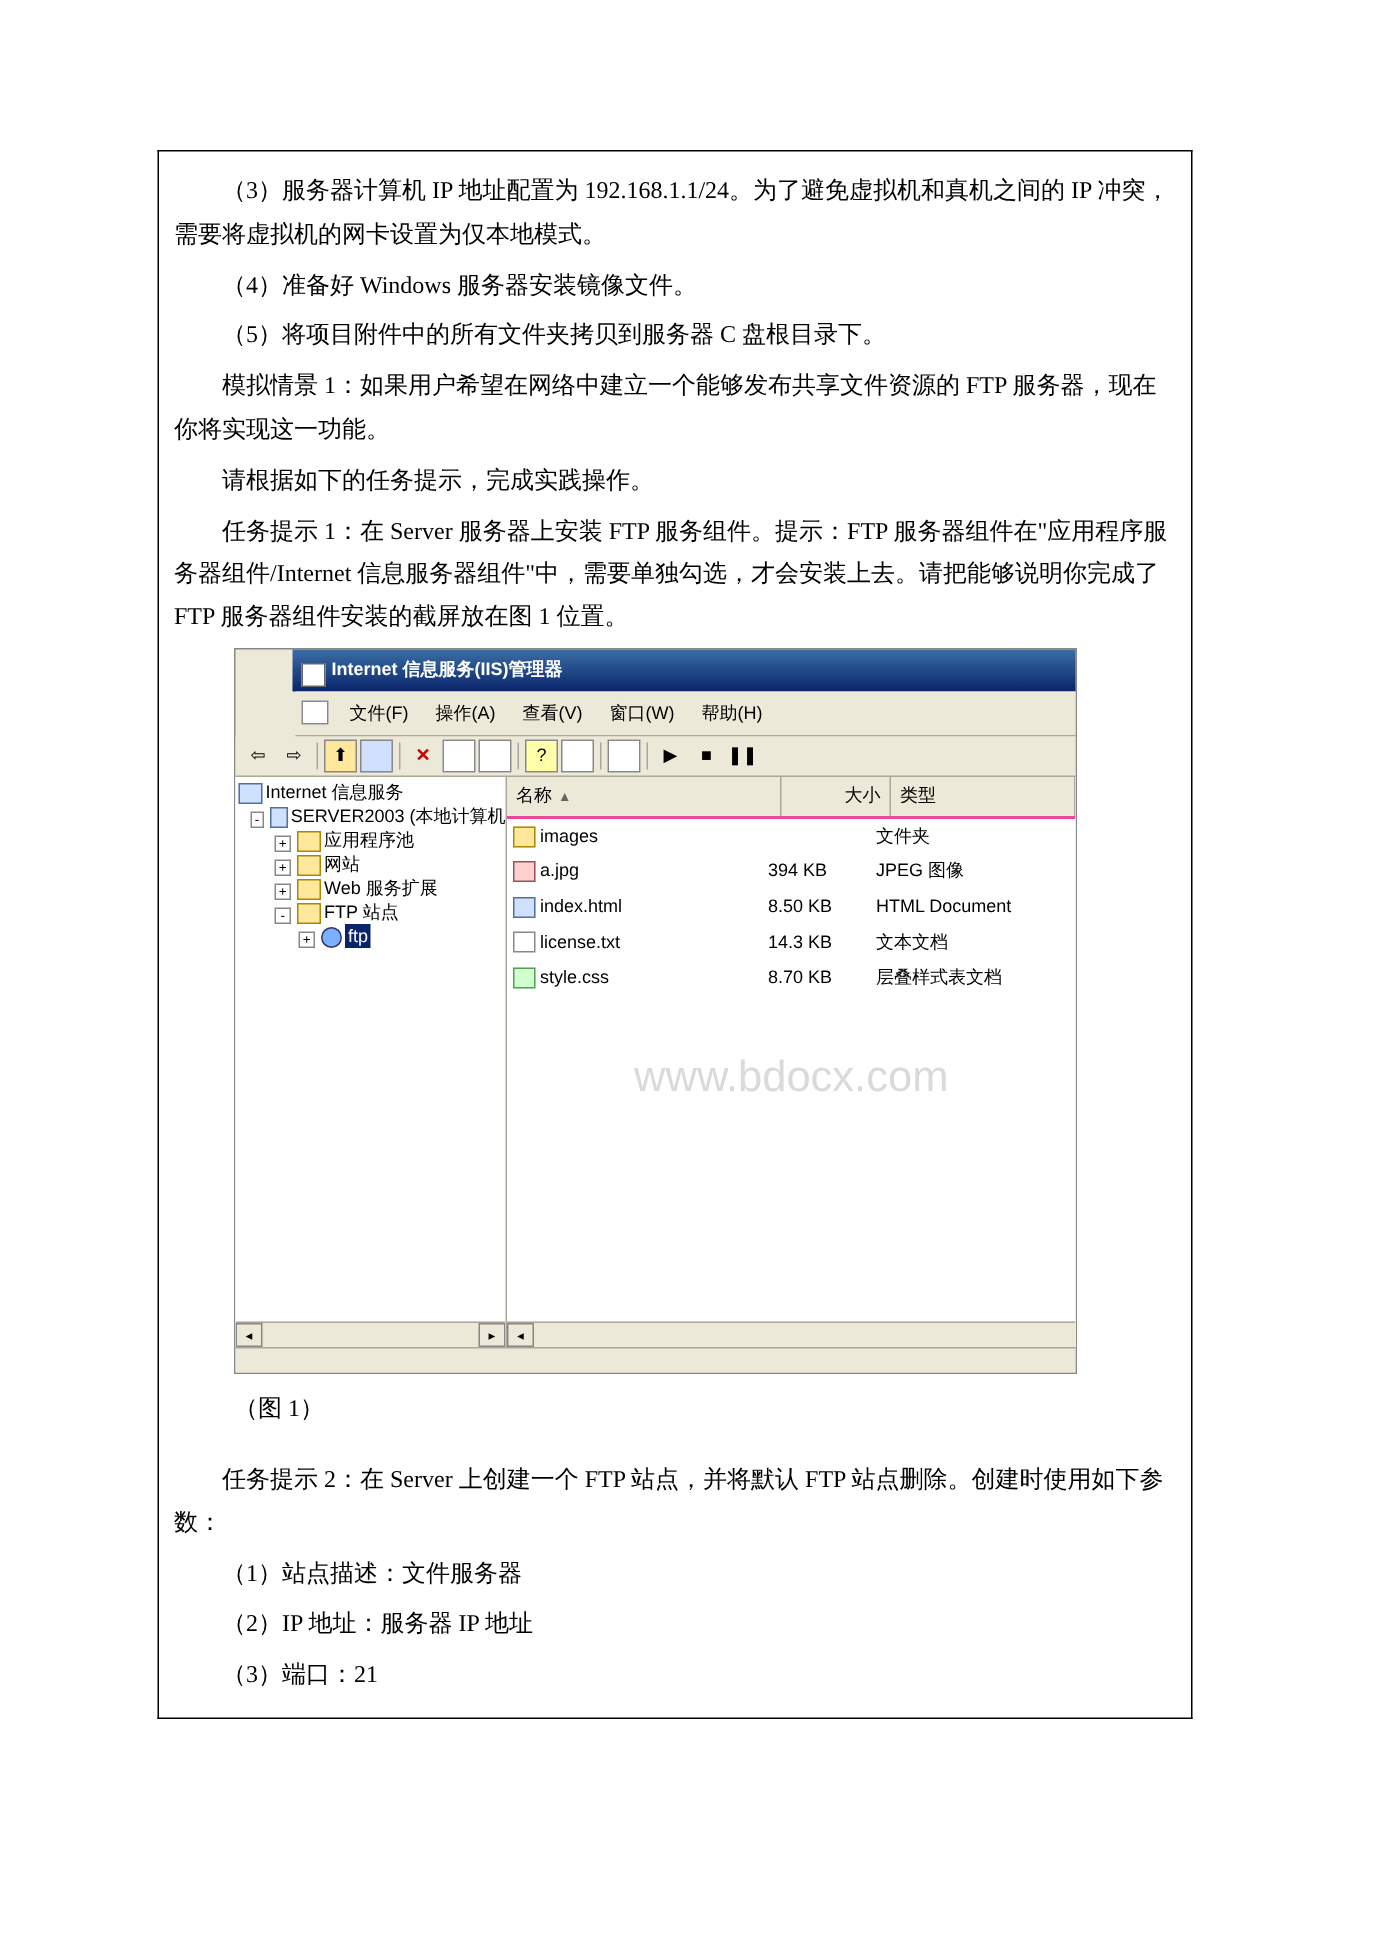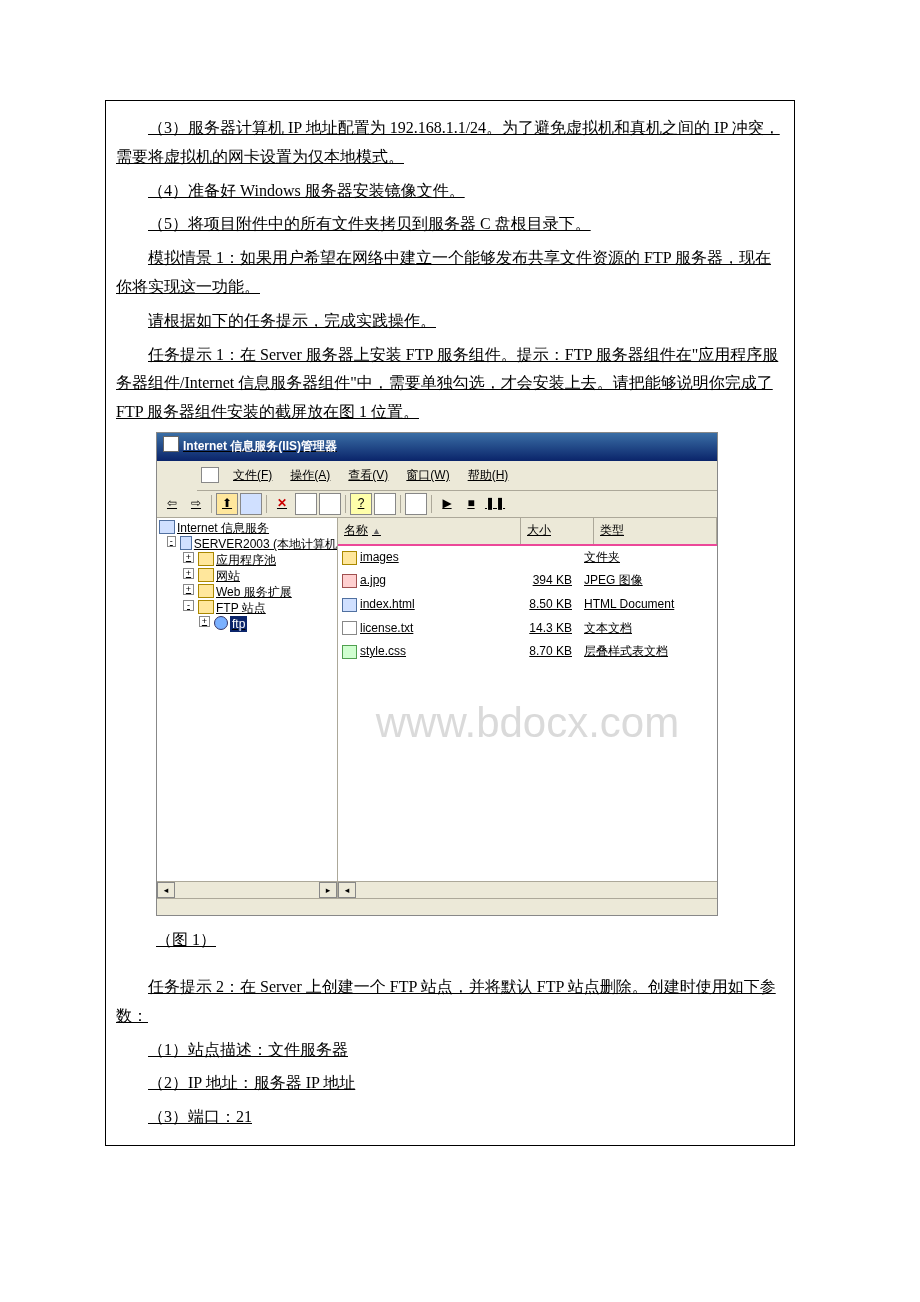--- a/index.html
+++ b/index.html
@@ -12,21 +12,20 @@
     width: 920px;
   }
   .page {
     padding: 100px 30px 40px 30px;
   }
   .content-table {
     border: 1px solid #000;
     border-collapse: collapse;
     width: 690px;
     margin-left: 75px;
-    text-decoration: underline;
   }
   .content-table td {
     padding: 8px 10px;
     vertical-align: top;
     line-height: 1.8;
   }
   .para {
     margin: 5px 0;
     text-indent: 2em;
   }
@@ -39,22 +38,23 @@
     font-size: 12px;
     background: #ece9d8;
   }
   .titlebar {
     background: linear-gradient(to bottom, #3a6ea5, #0a246a);
     color: #fff;
     padding: 3px 6px;
     font-weight: bold;
     font-size: 12px;
     display: flex;
-    align-items: flex-start;
+    align-items: flex-end;
     gap: 4px;
+    margin-left: 38px;
   }
   .titlebar .ticon {
     width: 14px; height: 14px;
     background: #fff;
     display: inline-block;
     border: 1px solid #666;
   }
   .menubar {
     background: #ece9d8;
     padding: 3px 4px;
@@ -114,21 +114,21 @@
     position: relative;
   }
   .tree {
     padding: 2px 0 0 2px;
     font-size: 12px;
     line-height: 16px;
     white-space: nowrap;
   }
   .tree-row {
     display: flex;
-    align-items: flex-start;
+    align-items: flex-end;
     gap: 2px;
     padding: 0;
   }
   .tbox {
     width: 9px; height: 9px;
     border: 1px solid #888;
     display: inline-flex;
     align-items: center;
     justify-content: center;
     font-size: 9px;
@@ -171,52 +171,52 @@
     border-bottom: 2px solid #ec4899;
     background: #ece9d8;
     font-size: 12px;
   }
   .lh {
     border-right: 1px solid #aca899;
     padding: 2px 6px;
     position: relative;
   }
   .lh-name { flex: 0 0 170px; }
-  .lh-size { flex: 0 0 60px; }
+  .lh-size { flex: 0 0 60px; text-align: right; }
   .lh-type { flex: 1; }
   .sort-arrow {
     font-size: 9px;
     color: #666;
     margin-left: 4px;
   }
   .list-rows {
     font-size: 12px;
   }
   .lr {
     display: flex;
     padding: 1px 0;
   }
   .lc-name { flex: 0 0 170px; padding-left: 4px; display: flex; align-items: center; gap: 3px;}
-  .lc-size { flex: 0 0 60px; text-align: right; padding-right: 6px;}
+  .lc-size { flex: 0 0 60px; text-align: left; padding-right: 6px;}
   .lc-type { flex: 1; padding-left: 6px;}
   .ficon {
     width: 13px; height: 12px;
     display: inline-block;
     border: 1px solid #888;
   }
   .ficon.folder { background: #ffe79c; border-color: #aa8800;}
   .ficon.jpg { background: #ffd0d0; border-color: #a05050;}
   .ficon.html { background: #d0e0ff; border-color: #5070a0;}
   .ficon.txt { background: #fff; border-color: #888;}
   .ficon.css { background: #d0ffd0; border-color: #50a050;}
   .watermark {
     position: absolute;
     left: 50%; top: 50%;
     transform: translate(-50%, -30%);
-    font-size: 42px;
+    font-size: 29px;
     font-family: Arial, sans-serif;
     color: rgba(150,150,150,0.35);
     pointer-events: none;
     white-space: nowrap;
   }
   .hscroll-tree, .hscroll-list {
     position: absolute;
     bottom: 0; left: 0; right: 0;
     height: 16px;
     background: #ece9d8;

